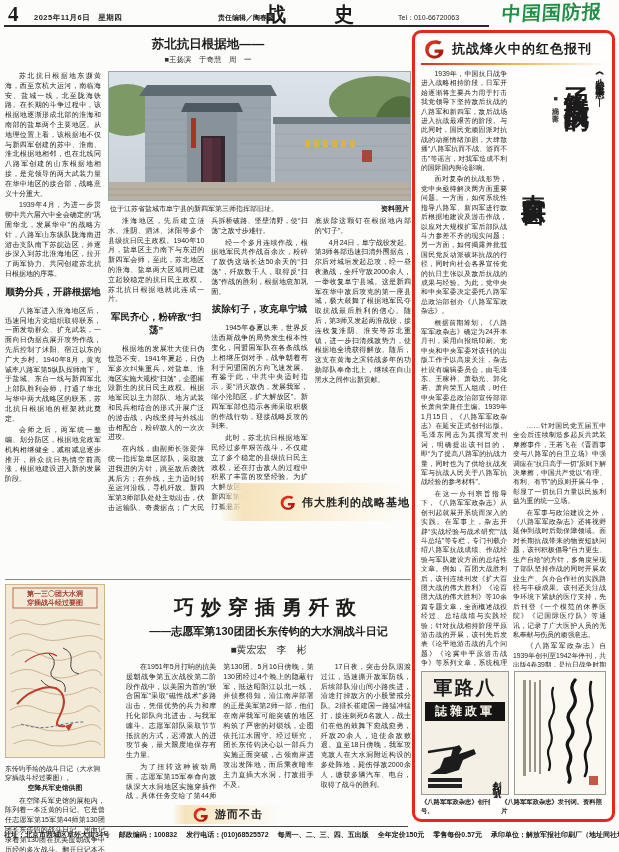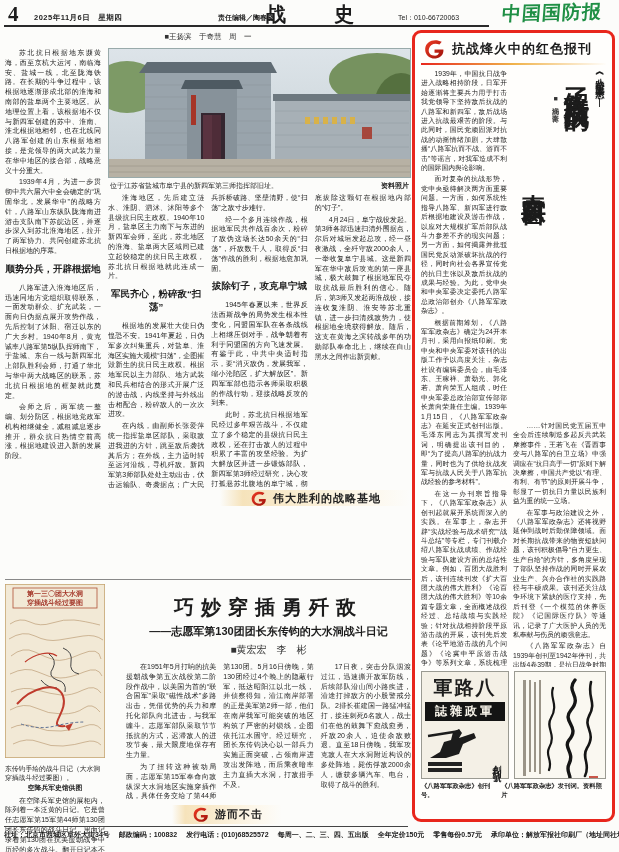--- a/index.html
+++ b/index.html
@@ -27,21 +27,21 @@
   .subhead{font-size:9.5px;font-weight:900;text-align:center;margin:7px 0;}
   .right-part{flex:1;display:flex;flex-direction:column;}
   .photo{height:128px;border:1px solid #9aa;overflow:hidden;}
   .photo svg{display:block;}
   .pcap{display:flex;justify-content:space-between;font-size:7px;padding:3px 2px 2px;}
   .pcap .credit{font-weight:900;}
   .cols3wrap{flex:1;position:relative;overflow:hidden;}
   .cols3{column-count:3;column-gap:7px;column-fill:auto;height:100%;}
   .badge{position:absolute;display:flex;align-items:center;justify-content:center;gap:5px;
          background:linear-gradient(90deg,rgba(255,255,255,0) 0,#f6e3bb 12%,#fdf7ea 75%,rgba(255,255,255,0));}
-  #badge1{left:112px;bottom:2px;width:190px;height:16px;}
+  #badge1{left:112px;bottom:10px;width:190px;height:38px;justify-content:flex-end;}
   .badge b{font-size:11px;font-weight:900;letter-spacing:1px;color:#222;}
   #divider{position:absolute;left:5px;top:579px;width:406px;border-top:1.5px solid #888;}
   
   #bot-art{position:absolute;left:5px;top:584px;width:406px;height:240px;display:flex;gap:21px;}
   .map-col{width:100px;flex:none;}
   .mcap{font-size:6.8px;line-height:8.8px;margin-top:3px;}
   .mcredit{font-size:6.8px;font-weight:900;text-align:center;}
   .mpara{height:88px;overflow:hidden;margin-top:3px;}
   .ba-right{flex:1;display:flex;flex-direction:column;}
   .ba-title{text-align:center;font-size:20px;font-weight:900;letter-spacing:7px;margin:10px 0 3px;}
@@ -58,21 +58,21 @@
   .f-cols{display:flex;gap:6px;height:598px;}
   .fc-left{width:86px;flex:none;overflow:hidden;}
   .fc-left p,.fc-rtext p{margin:0 0 2px;font-size:6.8px;line-height:9.4px;text-align:justify;text-indent:2em;}
   .fc-right{flex:1;display:flex;flex-direction:column;}
   .t-block{height:352px;display:flex;flex-direction:row;justify-content:flex-end;gap:3px;}
   .v-kick{writing-mode:vertical-rl;font-size:9px;font-weight:800;letter-spacing:2px;height:230px;order:4;}
   .v-t1{writing-mode:vertical-rl;font-size:25px;font-weight:900;line-height:1.08;letter-spacing:3px;order:3;}
   .v-by{writing-mode:vertical-rl;font-size:7px;color:#333;margin-top:26px;height:120px;order:2;}
   .v-t2{writing-mode:vertical-rl;font-size:25px;font-weight:900;line-height:1.08;letter-spacing:3px;margin-top:104px;order:1;}
   .fc-rtext{flex:1;overflow:hidden;}
-  .f-imgs{display:flex;gap:5px;height:108px;margin-top:4px;}
+  .f-imgs{display:flex;gap:5px;height:124px;margin-top:4px;}
   .cover{width:88px;flex:none;background:#f4f0e6;border:1px solid #9a9a92;position:relative;box-sizing:border-box;padding:3px;}
   .cv1{text-align:center;font-size:19px;font-weight:900;letter-spacing:2px;font-family:"Liberation Serif",serif;}
   .cv2{margin-top:1px;background:#141414;color:#f6f2e8;text-align:center;font-size:12px;font-weight:900;letter-spacing:3px;padding:1px 0;}
   .cv-vert{position:absolute;right:5px;bottom:8px;writing-mode:vertical-rl;font-size:9px;font-weight:900;letter-spacing:4px;}
   .cv-bars{position:absolute;left:6px;bottom:6px;}
   .cv-bars div{width:34px;height:4px;background:#222;margin-top:2px;}
   .callig{flex:1;background:#faf8f1;border:1px solid #9a9a92;overflow:hidden;}
   .f-caps{display:flex;justify-content:space-between;font-size:6.3px;margin-top:3px;font-weight:700;}
   
   #f-rule{position:absolute;left:4px;top:826px;width:404px;border-top:1.5px solid #444;}
@@ -88,20 +88,21 @@
     <div class="pageno">4</div>
     <div class="hdate">2025年11月6日　星期四</div>
     <div class="heditor">责任编辑／陶春晓</div>
     <div class="hsection">战　史</div>
     <div class="htel">Tel：010-66720063</div>
     <div class="brand">中国国防报</div>
     <div class="hrule"></div>
   </div>
 
   <div id="main-art">
+    <div class="kicker">苏北抗日根据地——</div>
     <div class="byline">■王扬滨　于奇慧　周　一</div>
     <div class="art-body">
       <div class="c1 bodytxt">
         <div>
             <p>苏北抗日根据地东濒黄海，西至京杭大运河，南临海安、盐城一线，北至陇海铁路。在长期的斗争过程中，该根据地逐渐形成北部的淮海和南部的盐阜两个主要地区。从地理位置上看，该根据地不仅与新四军创建的苏中、淮南、淮北根据地相邻，也在北线同八路军创建的山东根据地相接，是党领导的两大武装力量在华中地区的接合部，战略意义十分重大。</p>
             <p>1939年4月，为进一步贯彻中共六届六中全会确定的“巩固华北，发展华中”的战略方针，八路军山东纵队陇海南进游击支队南下苏皖边区，并逐步深入到苏北淮海地区，拉开了两军协力、共同创建苏北抗日根据地的序幕。</p>
           </div>
         <div class="subhead">顺势分兵，开辟根据地</div>
         <div>
             <p>八路军进入淮海地区后，迅速同地方党组织取得联系，一面发动群众、扩充武装，一面向日伪据点展开攻势作战，先后控制了沭阳、宿迁以东的广大乡村。1940年8月，黄克诚率八路军第5纵队挥师南下，于盐城、东台一线与新四军北上部队胜利会师，打通了华北与华中两大战略区的联系，苏北抗日根据地的框架就此奠定。</p>

